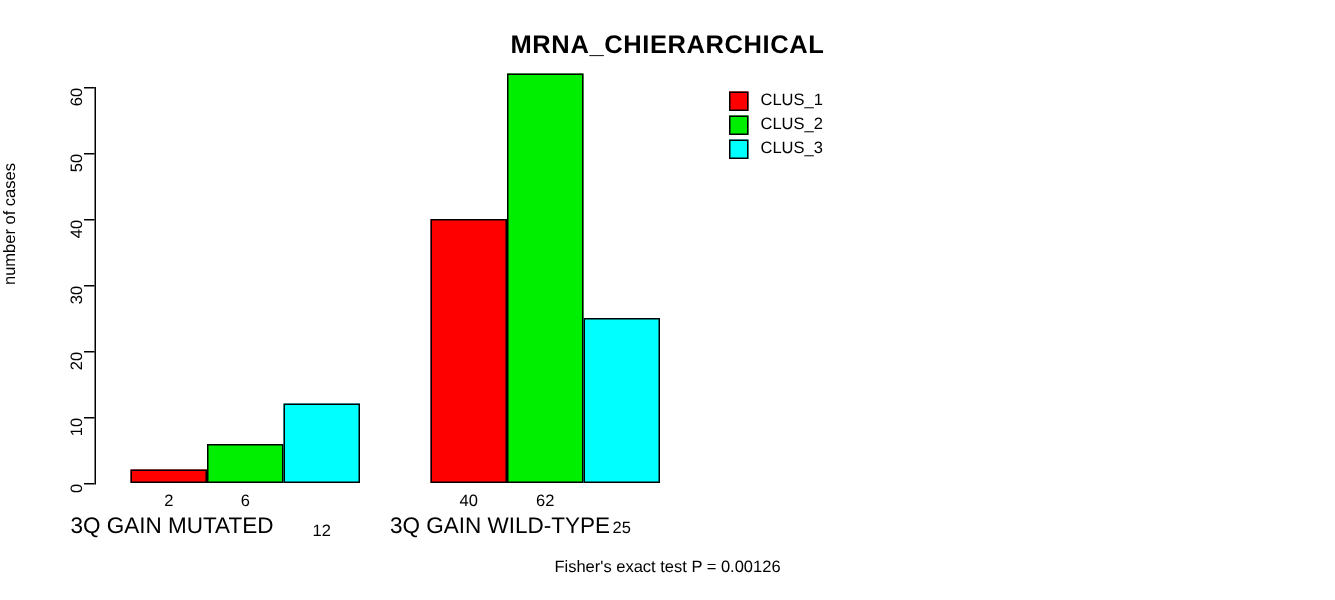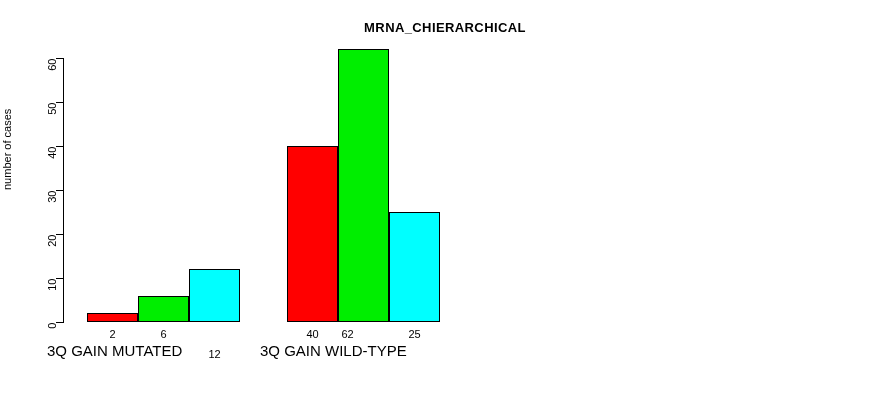--- a/index.html
+++ b/index.html
@@ -19,21 +19,21 @@
     overflow: hidden;
   }
 
   
   .chart-title {
     position: absolute;
     left: 0;
     top: 20px;
     width: 890px;
     text-align: center;
-    font-size: 13px;
+    font-size: 17px;
     font-weight: bold;
     letter-spacing: 0.4px;
     white-space: nowrap;
   }
 
   
   .yaxis-line {
     position: absolute;
     left: 63px;
     top: 58px;
@@ -154,25 +154,40 @@
   <div id="bars">
       <div class="bar" style="left: 87px; top: 313.2px; width: 51px; height: 8.8px; background: rgb(255, 0, 0);"></div>
       <div class="bar-value" style="left: 87px; top: 329px; width: 51px;">2</div>
       <div class="bar" style="left: 138px; top: 295.6px; width: 51px; height: 26.4px; background: rgb(0, 238, 0);"></div>
       <div class="bar-value" style="left: 138px; top: 329px; width: 51px;">6</div>
       <div class="bar" style="left: 189px; top: 269.2px; width: 51px; height: 52.8px; background: rgb(0, 255, 255);"></div>
       <div class="bar-value" style="left: 189px; top: 329px; width: 51px; margin-top: 20px;">12</div>
       <div class="bar" style="left: 287px; top: 146px; width: 51px; height: 176px; background: rgb(255, 0, 0);"></div>
       <div class="bar-value" style="left: 287px; top: 329px; width: 51px;">40</div>
       <div class="bar" style="left: 338px; top: 49.2px; width: 51px; height: 272.8px; background: rgb(0, 238, 0);"></div>
-      <div class="bar-value" style="left: 322px; top: 329px; width: 51px;">62</div>
+      <div class="bar-value" style="left: 338px; top: 329px; width: 51px;">62</div>
       <div class="bar" style="left: 389px; top: 212px; width: 51px; height: 110px; background: rgb(0, 255, 255);"></div>
-      <div class="bar-value" style="left: 389px; top: 329px; width: 51px;">25</div>
+      <div class="bar-value" style="left: 389px; top: 347px; width: 51px;">25</div>
     </div>
 
   <div id="groups">
       <div class="group-label" style="left: 47px; top: 345px; width: 233px;">3Q GAIN MUTATED</div>
       <div class="group-label" style="left: 260px; top: 345px; width: 233px;">3Q GAIN WILD-TYPE</div>
     </div>
 
+  <div class="legend">
+    <div class="legend-row">
+      <span class="legend-swatch" style="background: rgb(255, 0, 0);"></span>
+      <span class="legend-label">CLUS_1</span>
+    </div>
+    <div class="legend-row">
+      <span class="legend-swatch" style="background: rgb(0, 238, 0);"></span>
+      <span class="legend-label">CLUS_2</span>
+    </div>
+    <div class="legend-row">
+      <span class="legend-swatch" style="background: rgb(0, 255, 255);"></span>
+      <span class="legend-label">CLUS_3</span>
+    </div>
+  </div>
 
+  <div class="footer-note">Fisher's exact test P = 0.00126</div>
 
 </div>
 
 </body></html>

